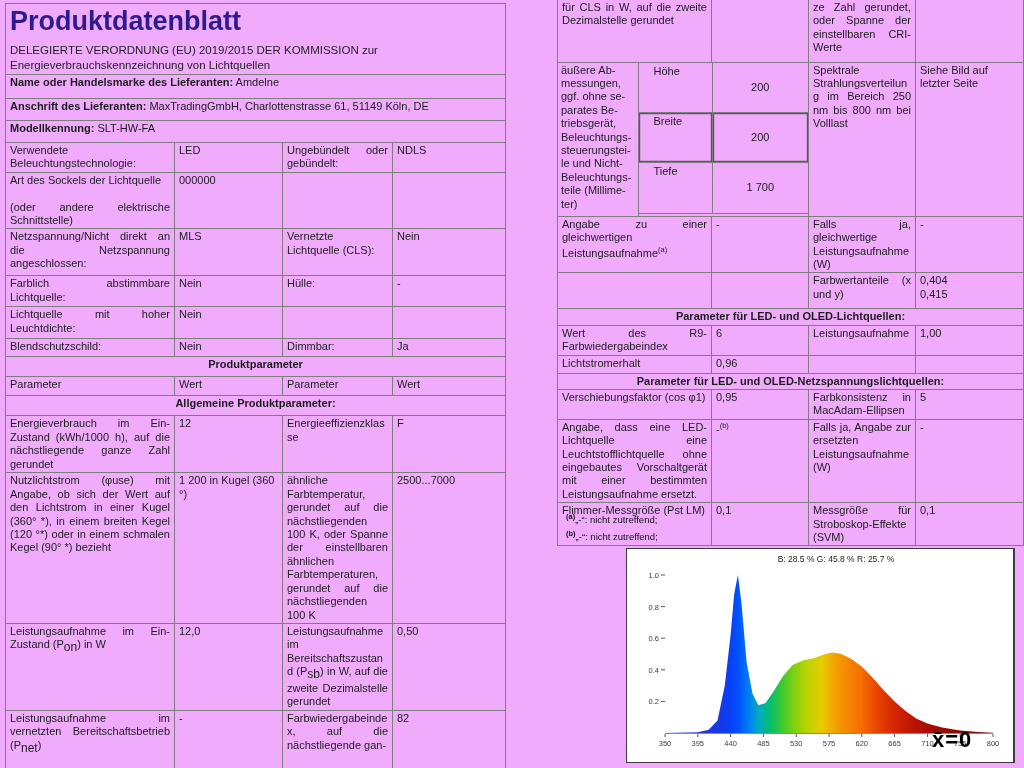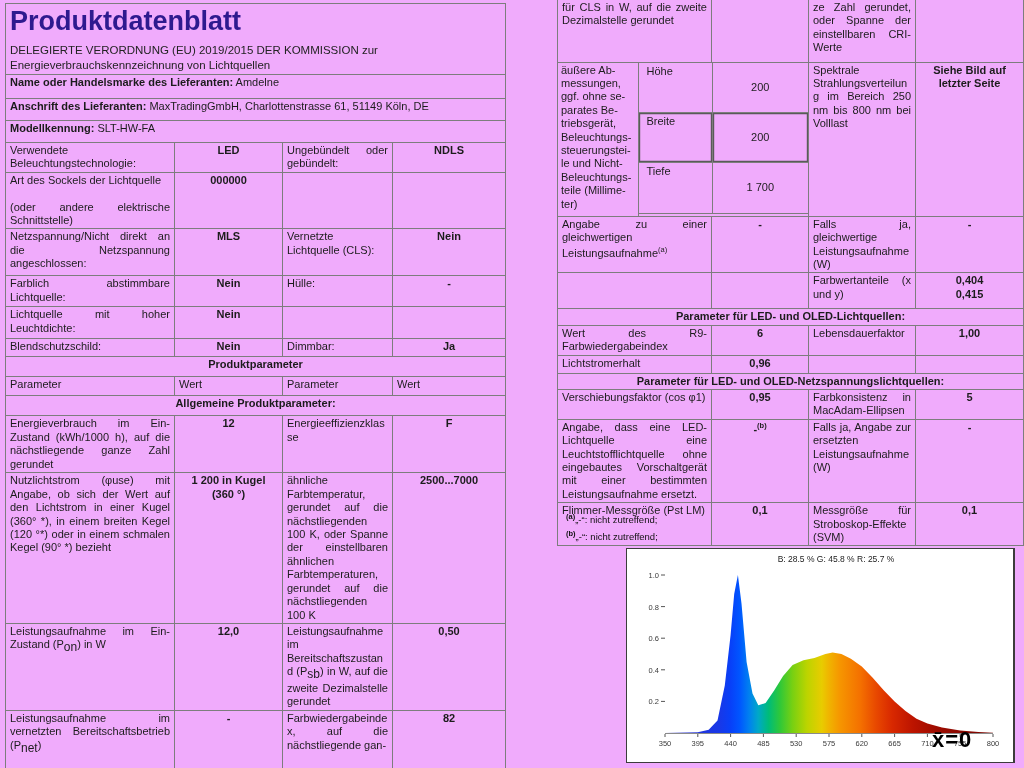--- a/index.html
+++ b/index.html
@@ -22,40 +22,40 @@
     border:1px solid var(--border);
     vertical-align:top;
     padding:1px 4px;
     font-size:11px;
     line-height:1.22;
     color:var(--ink);
     overflow:hidden;
     word-wrap:break-word;
   }
   .lbl{text-align:justify;}
-  .val{text-align:center;font-weight:bold;}
+  .val{}
   .b{font-weight:bold;}
   .pre{white-space:pre-line;}
   .sec{font-weight:bold;text-align:center;}
   .sech{font-weight:bold;text-align:center;}
   td sub{font-size:12px;}
   td sup{font-size:7.5px;}
 
   .title-cell{padding:3px 7px 4px;}
   .doc-title{font-size:27px;font-weight:bold;color:var(--title);margin:0 0 5px 0;}
   .doc-sub{font-size:11.5px;color:#232323;line-height:1.3;}
   .ilabel{font-weight:bold;}
 
   
   #right-table tr.cut-top td{border-top:none;}
   .dims-cell{padding:0 !important;}
   table.dims{border-collapse:collapse;table-layout:fixed;width:100%;height:100%;}
   table.dims td{border:none;font-size:11px;vertical-align:top;}
   table.dims .dlabel{border-right:1px solid var(--border);padding:1px 3px;}
-  table.dims .dname{border-bottom:1px solid var(--border);padding:2px 8px;}
+  table.dims .dname{border-bottom:1px solid var(--border);padding:2px 15px;}
   table.dims .dval{border-bottom:1px solid var(--border);border-left:1px solid var(--border);text-align:center;padding:18px 4px;}
   table.dims tr.filler td{border-bottom:none;}
   table.dims tr.hl td{box-shadow:inset 0 0 0 1.2px #5a5a5a;}
 
   .footnotes{position:absolute;left:9px;top:512px;font-size:9.5px;color:#111;}
   .footnotes .fn{margin-bottom:4px;}
   .footnotes sup{font-size:7.5px;font-weight:bold;}
 
   .chart-box{
     position:absolute;left:69px;top:548px;width:389px;height:215px;
@@ -250,21 +250,21 @@
           <td class="val pre">0,404
 0,415</td>
         </tr>
 
         <tr style="height:16px">
           <td colspan="4" class="sech">Parameter für LED- und OLED-Lichtquellen:</td>
         </tr>
         <tr style="height:28px">
           <td class="lbl">Wert des R9-Farbwiedergabeindex</td>
           <td class="val">6</td>
-          <td class="lbl">Lebensdauerfaktor</td>
+          <td class="lbl">Leistungsaufnahme</td>
           <td class="val">1,00</td>
         </tr>
         <tr style="height:18px">
           <td class="lbl">Lichtstromerhalt</td>
           <td class="val">0,96</td>
           <td class="lbl"></td>
           <td class="val"></td>
         </tr>
         <tr style="height:16px">
           <td colspan="4" class="sech">Parameter für LED- und OLED-Netzspannungslichtquellen:</td>

